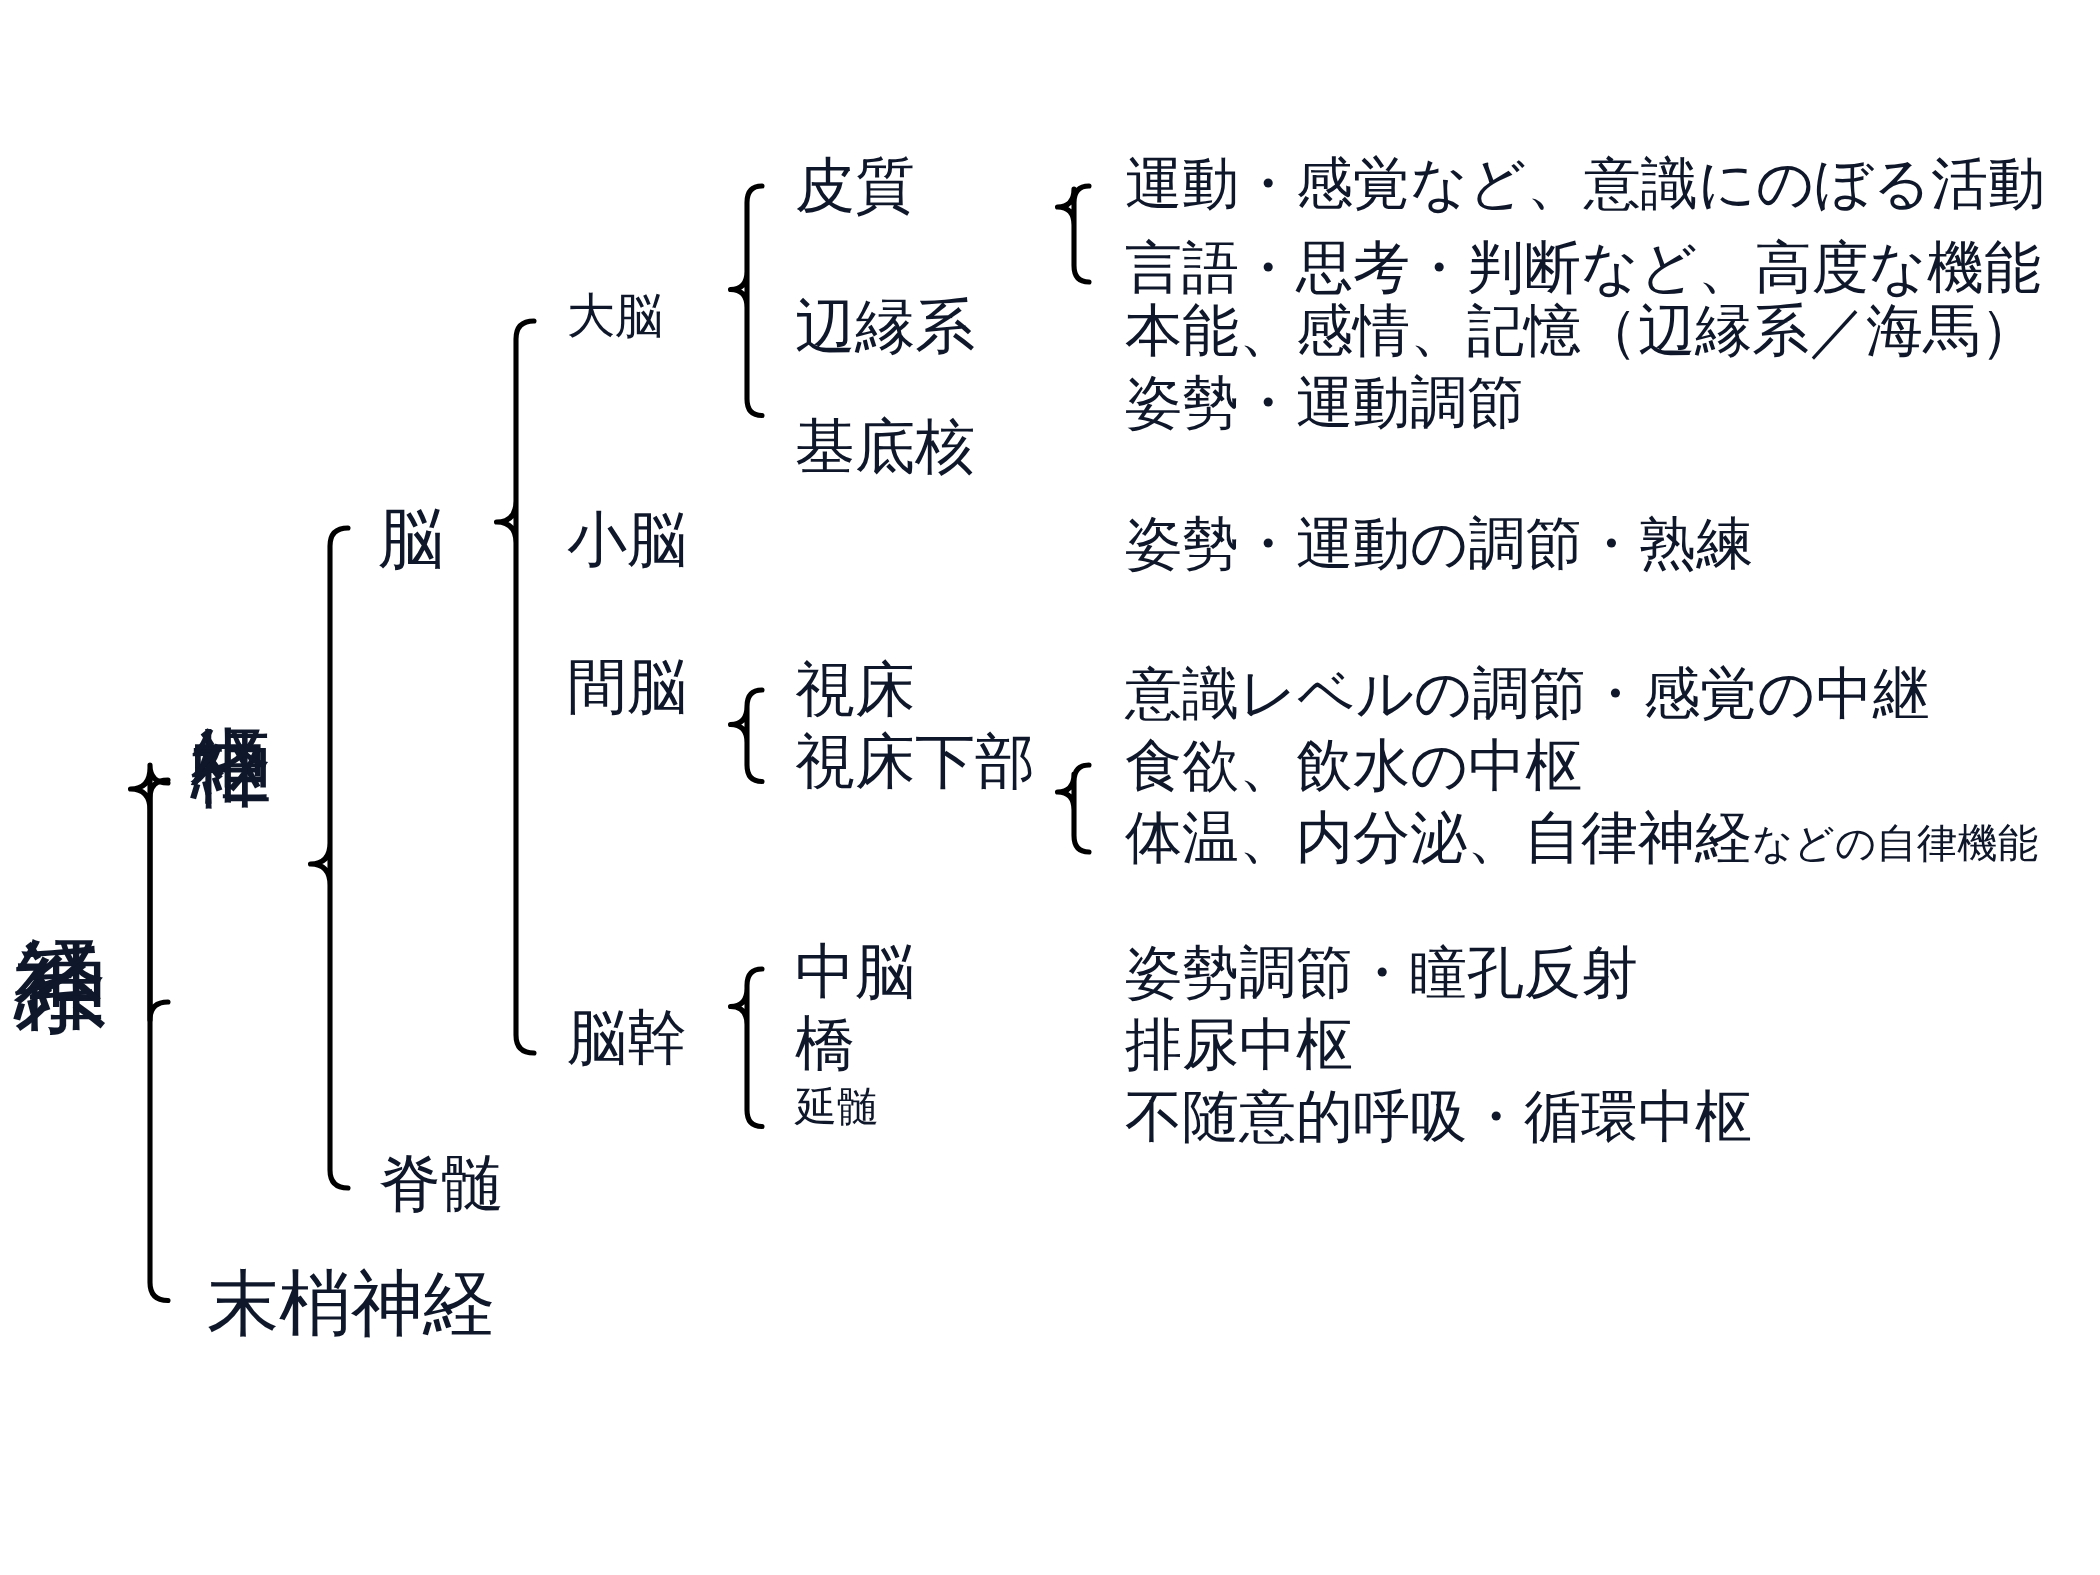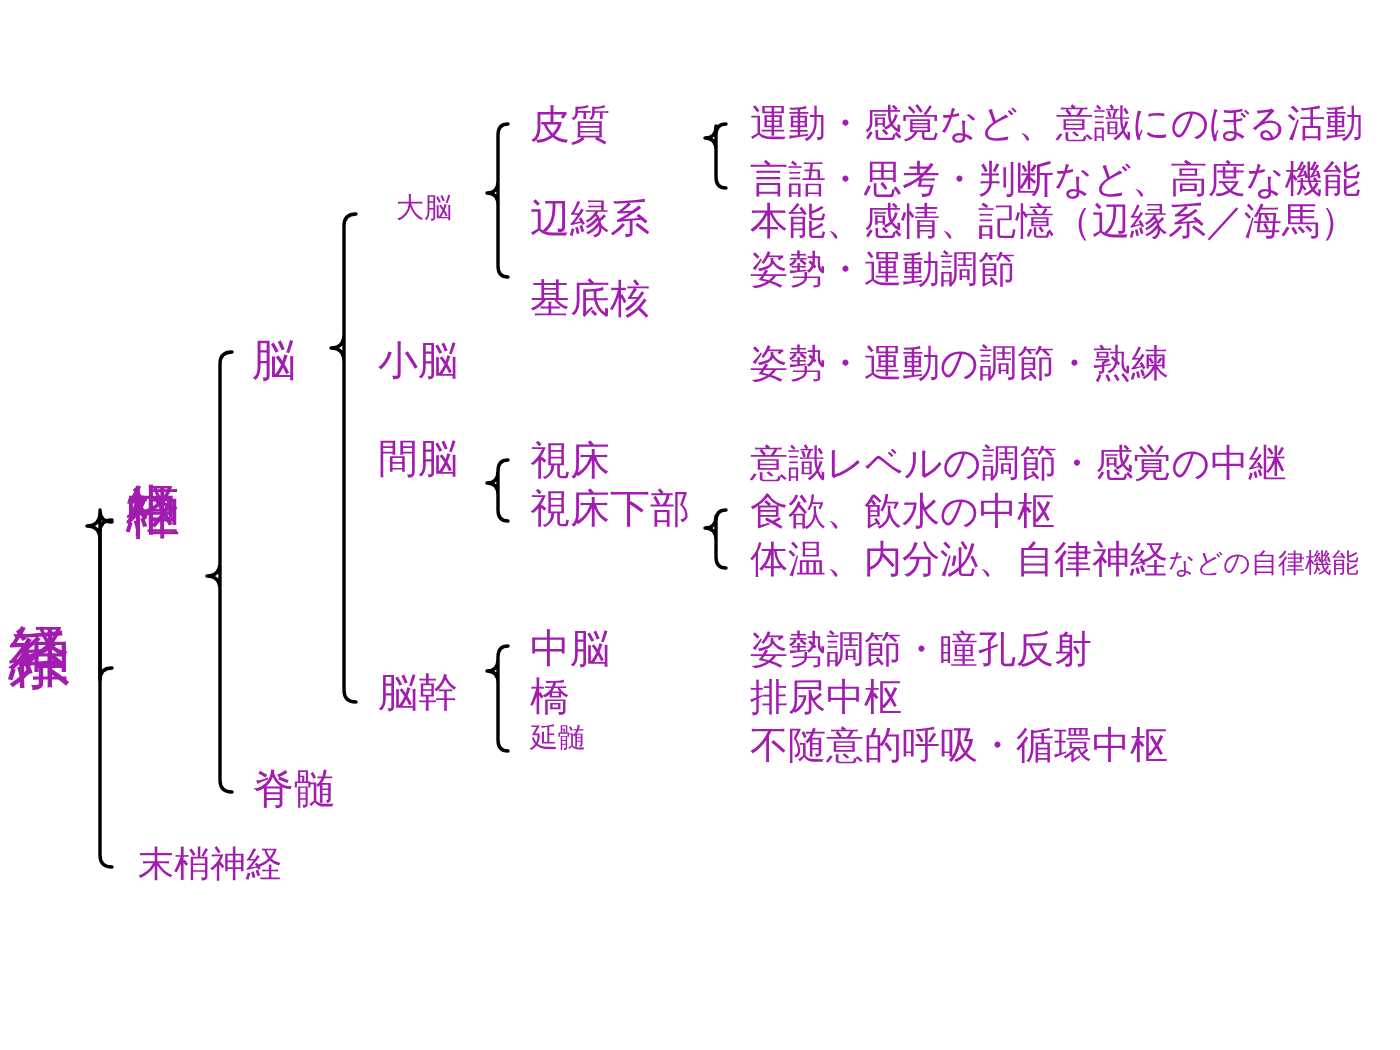--- a/index.html
+++ b/index.html
@@ -13,21 +13,21 @@
     height: 1050px;
     background: #ffffff;
     font-family: "Liberation Sans", "DejaVu Sans", sans-serif;
     color: #000000;
     overflow: hidden;
   }
   .lbl {
     position: absolute;
     white-space: nowrap;
     line-height: 1;
-    color: #a21caf;
+    color: #0f172a;
   }
 
   
   .vertical {
     writing-mode: vertical-rl;
     text-orientation: upright;
     line-height: 1.02;
     letter-spacing: 0.02em;
   }
   #root-label {
@@ -35,25 +35,25 @@
     top: 576px;
     font-size: 62px;
   }
   #l1-chusu {
     left: 126px;
     top: 440px;
     font-size: 54px;
   }
 
   
-  #l1-massho { left: 138px; top: 846px; font-size: 36px; text-align: center; }
+  #l1-massho { left: 138px; top: 846px; font-size: 48px; text-align: center; }
   #l2-nou    { left: 252px; top: 338px; font-size: 44px; }
   #l2-sekizui{ left: 252px; top: 768px; font-size: 42px; }
 
-  #l3-daino  { left: 396px; top: 194px; font-size: 28px; }
+  #l3-daino  { left: 378px; top: 194px; font-size: 32px; }
   #l3-shonou { left: 378px; top: 340px; font-size: 40px; }
   #l3-kannou { left: 378px; top: 438px; font-size: 40px; }
   #l3-nokan  { left: 378px; top: 672px; font-size: 40px; }
 
   #l4-hishitsu  { left: 530px; top: 104px; font-size: 40px; }
   #l4-hen-en    { left: 530px; top: 198px; font-size: 40px; }
   #l4-kiteikaku { left: 530px; top: 250px; font-size: 40px; margin-top: 28px; }
   #l4-shisho    { left: 530px; top: 440px; font-size: 40px; }
   #l4-shishoka  { left: 530px; top: 488px; font-size: 40px; }
   #l4-chunou    { left: 530px; top: 628px; font-size: 40px; }

